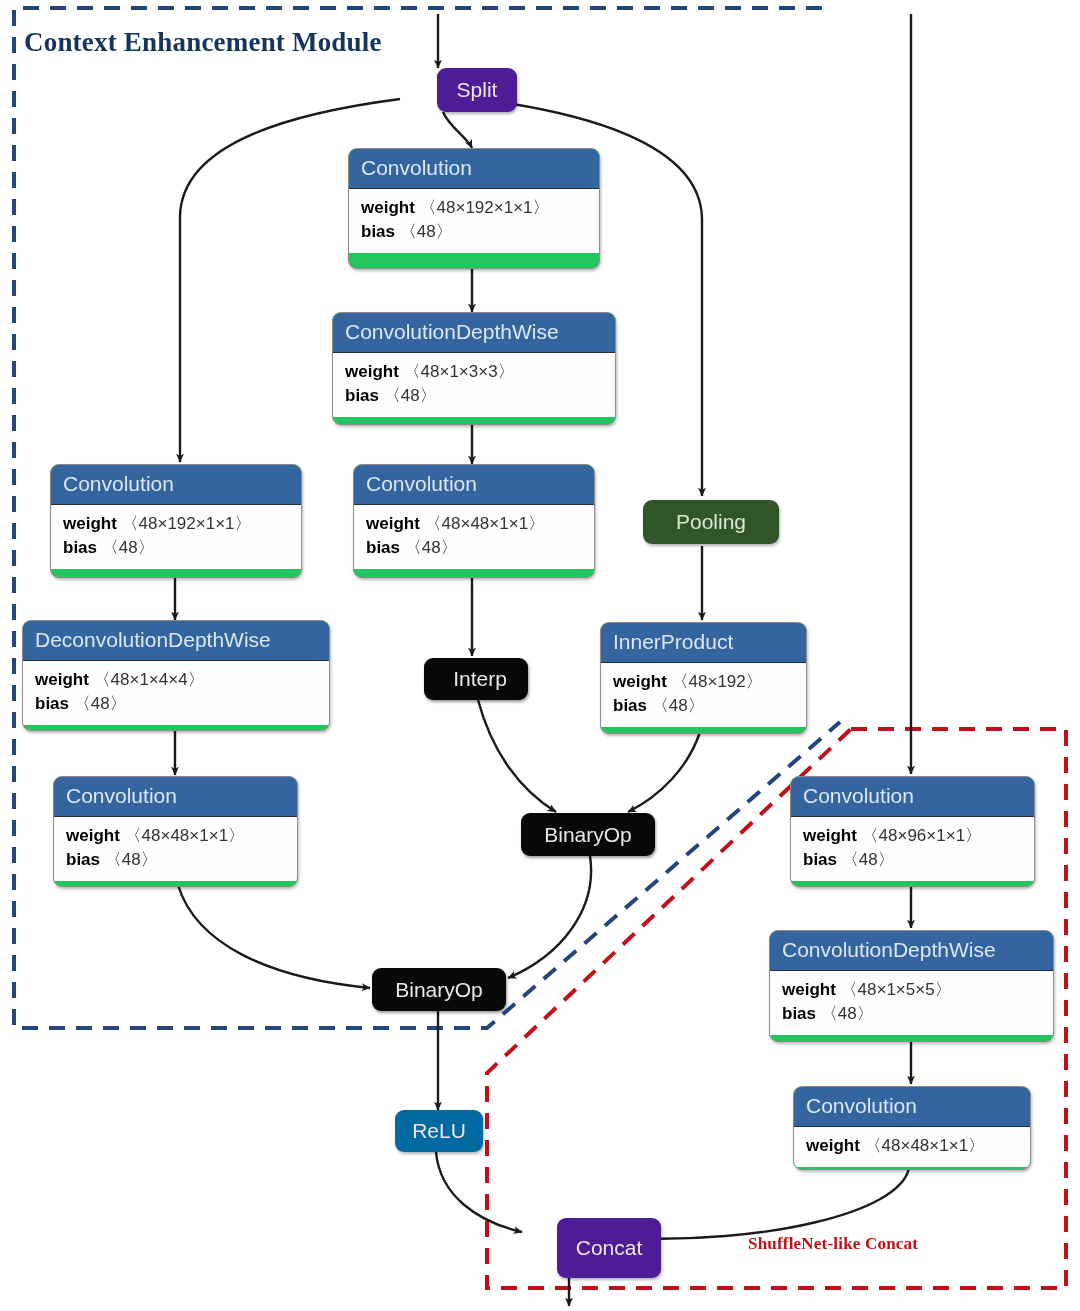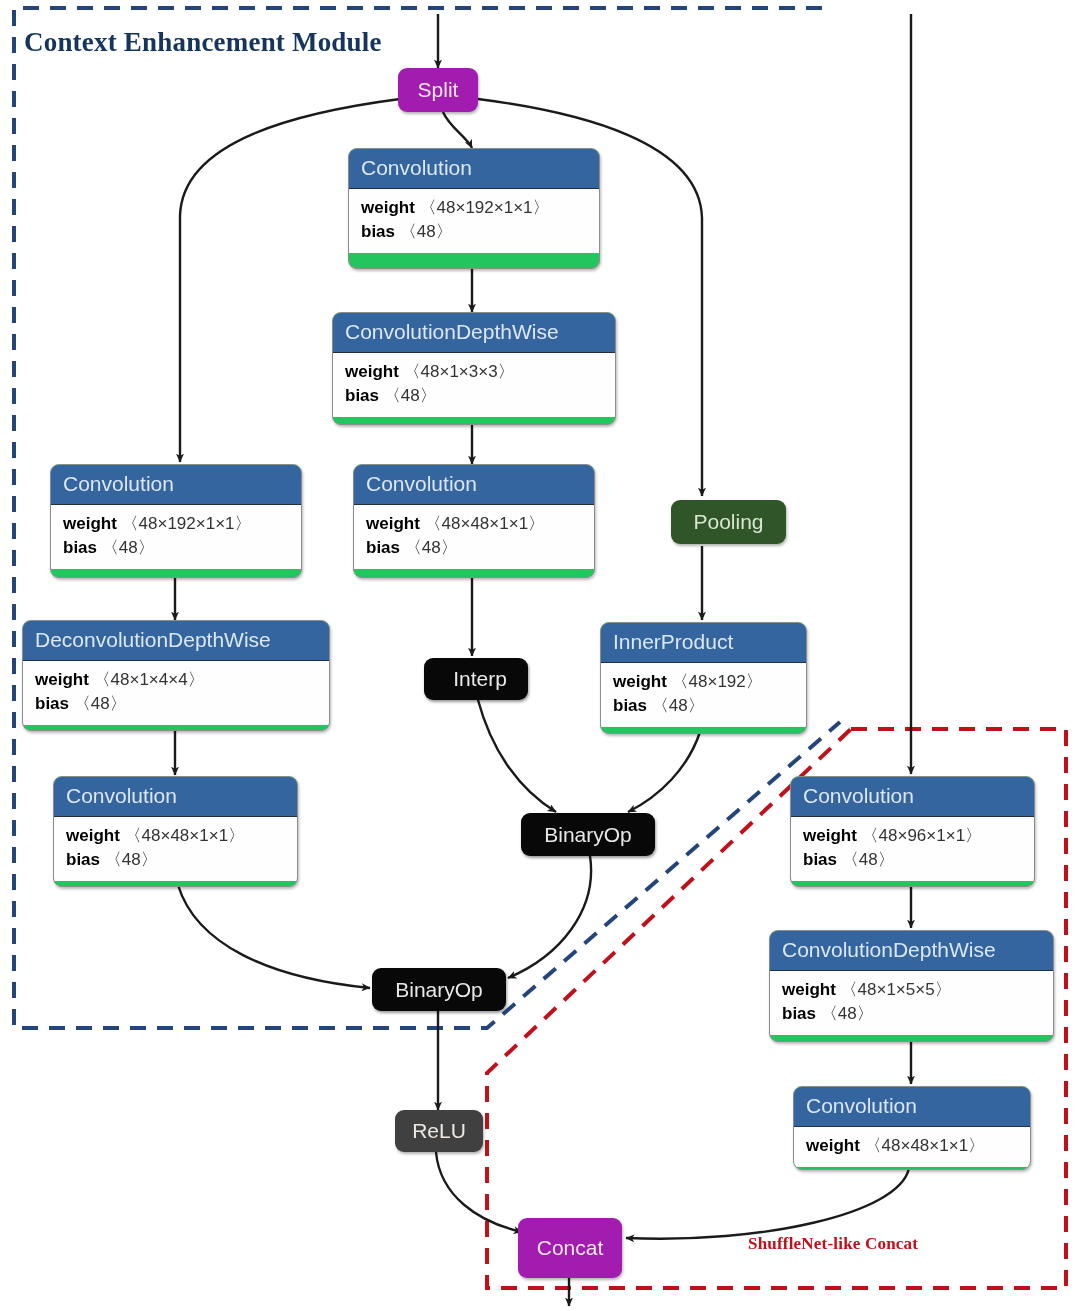--- a/index.html
+++ b/index.html
@@ -15,24 +15,24 @@
   .card .hd{border-bottom:1px solid #20303f;}
   .card .bd{padding:7px 12px 9px 12px;background:#fefefe;}
   .card .bd div{font-size:17px;color:#1a1a1a;line-height:1.42;white-space:nowrap;}
   .card .bd b{font-weight:bold;color:#000;}
   .card .bd span.dim{color:#333;font-weight:normal;}
 
   
   .pill{position:absolute;border-radius:9px;display:flex;align-items:center;
         justify-content:center;color:#efe7e2;font-size:21px;
         box-shadow:1px 2px 3px rgba(0,0,0,.3);}
-  .pill.brown{background:#a21caf;}
+  .pill.brown{background:#4c1d95;margin-left:39px;}
   .pill.green{background:#2f5528;color:#d8e6d2;}
   .pill.black{background:#080808;color:#e8e8e8;box-shadow:1px 2px 3px rgba(0,0,0,.4);}
-  .pill.relu{background:#404040;}
+  .pill.relu{background:#0369a1;}
 
   
   .region{position:absolute;left:0;top:0;width:1080px;height:1311px;}
 
   
   .lbl{position:absolute;font-family:"Liberation Serif",serif;font-weight:bold;text-align:right;}
   #title-cem{left:24px;top:27px;font-size:27px;color:#16355e;letter-spacing:.2px;}
   #title-shuffle{left:748px;top:1234px;font-size:17px;color:#c1101a;letter-spacing:.2px;}
 </style>
 </head>
@@ -139,21 +139,21 @@
   <div class="card" style="left:353px;top:464px;width:240px;height:112px;">
     <div class="hd">Convolution</div>
     <div class="bd">
       <div><b>weight</b>
         <span class="dim">〈48×48×1×1〉</span></div>
       <div><b>bias</b>
         <span class="dim">〈48〉</span></div>
     </div>
   </div>
 
-  <div class="pill green" style="left:643px;top:500px;width:115px;height:44px;margin-left:28px;">
+  <div class="pill green" style="left:643px;top:500px;width:136px;height:44px;">
     <span>Pooling</span>
   </div>
 
   <div class="card" style="left:22px;top:620px;width:306px;height:109px;">
     <div class="hd">DeconvolutionDepthWise</div>
     <div class="bd">
       <div><b>weight</b>
         <span class="dim">〈48×1×4×4〉</span></div>
       <div><b>bias</b>
         <span class="dim">〈48〉</span></div>

